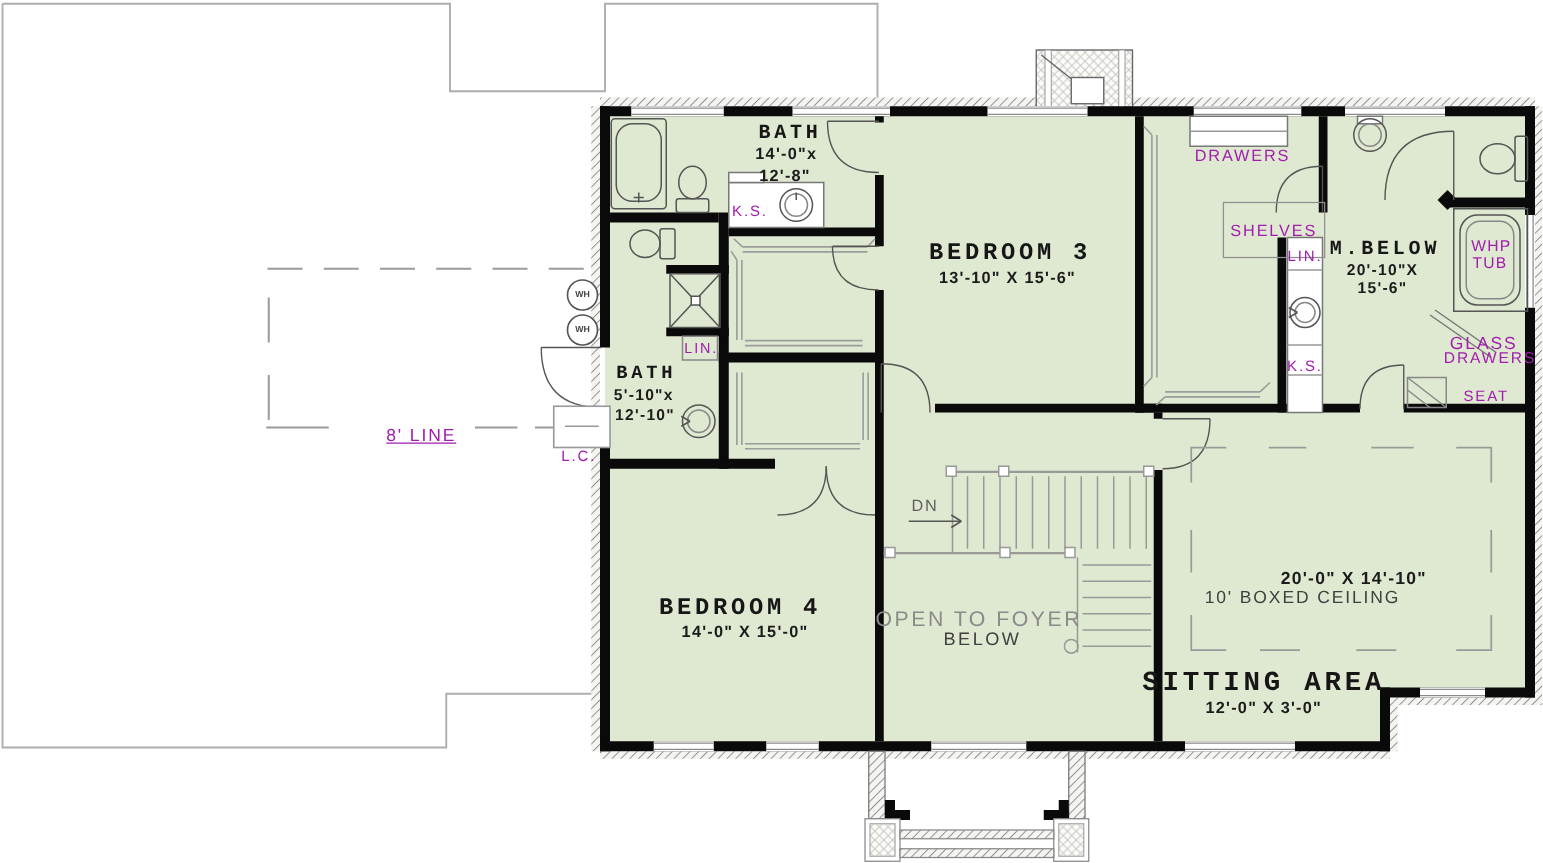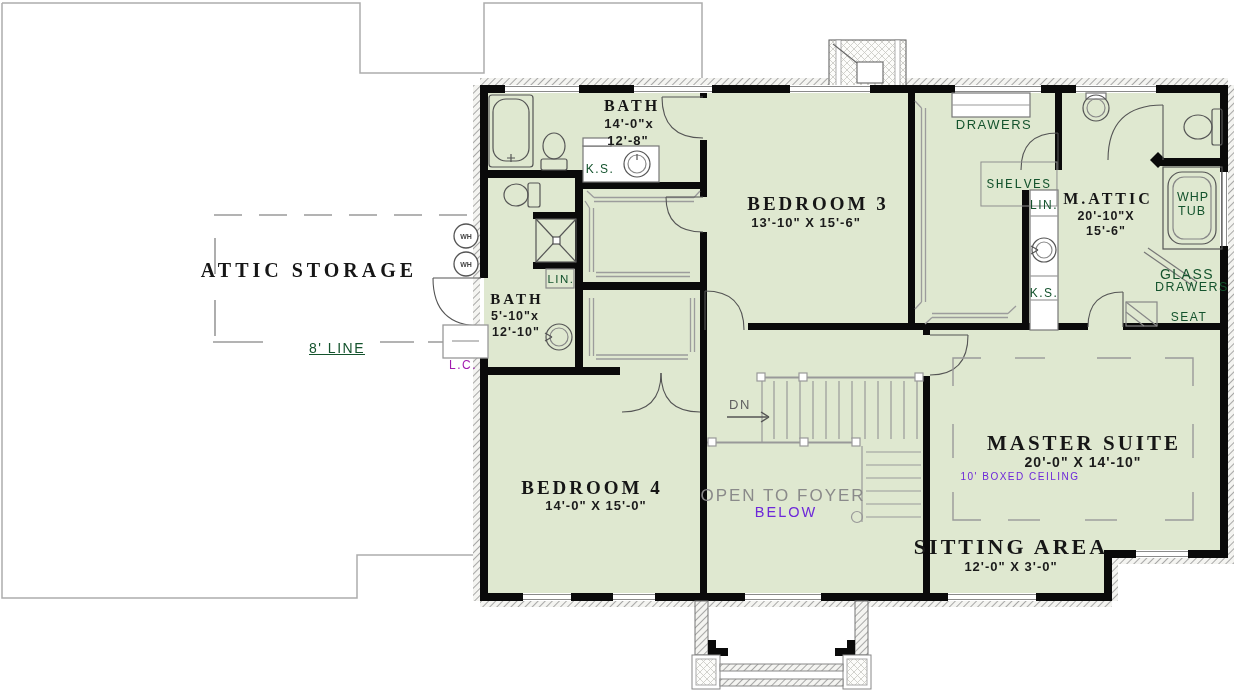--- a/index.html
+++ b/index.html
@@ -1,23 +1,23 @@
 <!DOCTYPE html>
 <html><head>
 <meta charset="utf-8">
 <style>
   html,body{margin:0;padding:0;background:#ffffff;}
   .canvas{position:relative;width:1234px;height:690px;overflow:hidden;background:#fff;
           font-family:"Liberation Sans",sans-serif;}
   .canvas svg{position:absolute;left:0;top:0;}
   .lbl{position:absolute;transform:translate(-50%,-50%);white-space:nowrap;line-height:1;}
-  .room-name{font-family:Liberation Serif, serif;font-weight:700;color:#161616;letter-spacing:3px;}
+  .room-name{font-family:Liberation Mono, monospace;font-weight:700;color:#161616;letter-spacing:3px;}
   .dim{font-family:"Liberation Sans",sans-serif;font-weight:700;color:#1b1b1b;letter-spacing:1px;font-size:13px;}
-  .annot{color:#14532d;letter-spacing:1.5px;}
-  .boxed{border:1.5px solid #8f8f8f;padding:15px 5px;font-family:Liberation Mono, monospace;}
+  .annot{color:#a21caf;letter-spacing:1.5px;}
+  .boxed{border:1.5px solid #8f8f8f;padding:15px 5px;}
   .tiny{font-size:7px;letter-spacing:0;color:#444;font-weight:700;}
 </style>
 </head>
 <body>
 
 <div class="canvas">
 
 <svg width="1234" height="690" viewBox="0 0 1234 690">
   <defs>
     <pattern id="hatch" patternUnits="userSpaceOnUse" width="5" height="5" patternTransform="rotate(45)">
@@ -354,60 +354,58 @@
     </g>
     <rect x="692" y="655" width="28" height="34" fill="#fff" stroke="#888"></rect>
     <rect x="696" y="659" width="20" height="26" fill="url(#xhatch)" stroke="#aaa"></rect>
     <rect x="843" y="655" width="28" height="34" fill="#fff" stroke="#888"></rect>
     <rect x="847" y="659" width="20" height="26" fill="url(#xhatch)" stroke="#aaa"></rect>
     <rect x="720" y="664" width="123" height="7" fill="url(#hatch)" stroke="#888"></rect>
     <rect x="720" y="679" width="123" height="7" fill="url(#hatch)" stroke="#888"></rect>
   </g>
 </svg>
 
-<div class="lbl room-name" style="left:309px;top:270px;font-size:20px;letter-spacing:4px;">ATTIC STORAGE</div>
 <div class="lbl annot" style="left:337px;top:348px;font-size:14px;text-decoration:underline;">8' LINE</div>
 <div class="lbl annot" style="left:463px;top:365px;font-size:12px;color:#a21caf;">L.C.</div>
 <div class="lbl tiny" style="left:466px;top:236px;">WH</div>
 <div class="lbl tiny" style="left:466px;top:264px;">WH</div>
 
 <div class="lbl room-name" style="left:632px;top:106px;font-size:16px;">BATH</div>
 <div class="lbl dim" style="left:629px;top:123px;">14'-0"x</div>
 <div class="lbl dim" style="left:628px;top:140px;">12'-8"</div>
 <div class="lbl annot" style="left:600px;top:169px;font-size:12px;">K.S.</div>
 
-<div class="lbl room-name" style="left:808px;top:203px;font-size:19px;margin-left:10px;">BEDROOM 3</div>
+<div class="lbl room-name" style="left:808px;top:203px;font-size:19px;">BEDROOM 3</div>
 <div class="lbl dim" style="left:806px;top:222px;">13'-10" X 15'-6"</div>
 
 <div class="lbl annot" style="left:994px;top:124px;font-size:13px;">DRAWERS</div>
 <div class="lbl annot boxed" style="left:1019px;top:184px;font-size:13px;">SHELVES</div>
 <div class="lbl annot" style="left:1044px;top:205px;font-size:12px;">LIN.</div>
 <div class="lbl annot" style="left:1044px;top:293px;font-size:12px;">K.S.</div>
 
-<div class="lbl room-name" style="left:1108px;top:199px;font-size:16px;">M.ATTIC</div>
+<div class="lbl room-name" style="left:1108px;top:199px;font-size:16px;">M.BELOW</div>
 <div class="lbl dim" style="left:1106px;top:216px;font-size:12.5px;">20'-10"X</div>
 <div class="lbl dim" style="left:1106px;top:231px;font-size:12.5px;">15'-6"</div>
 <div class="lbl annot" style="left:1193px;top:197px;font-size:12.5px;letter-spacing:1px;">WHP</div>
 <div class="lbl annot" style="left:1192px;top:211px;font-size:12.5px;letter-spacing:1px;">TUB</div>
 <div class="lbl annot" style="left:1187px;top:274px;font-size:14px;">GLASS</div>
 <div class="lbl annot" style="left:1192px;top:287px;font-size:12.5px;">DRAWERS</div>
 <div class="lbl annot" style="left:1172px;top:317px;font-size:12px;margin-left:17px;">SEAT</div>
 
 <div class="lbl room-name" style="left:517px;top:299px;font-size:15px;">BATH</div>
 <div class="lbl dim" style="left:515px;top:316px;font-size:12.5px;">5'-10"x</div>
 <div class="lbl dim" style="left:516px;top:332px;font-size:12.5px;">12'-10"</div>
 <div class="lbl annot" style="left:561px;top:280px;font-size:11.5px;">LIN.</div>
 
 <div class="lbl room-name" style="left:592px;top:487px;font-size:19px;">BEDROOM 4</div>
 <div class="lbl dim" style="left:596px;top:505px;">14'-0" X 15'-0"</div>
 
 <div class="lbl annot" style="left:740px;top:404px;font-size:13px;color:#606060;text-align:right;">DN</div>
 <div class="lbl annot" style="left:783px;top:495px;font-size:17px;letter-spacing:2px;color:#8a8a8a;">OPEN TO FOYER</div>
-<div class="lbl annot" style="left:786px;top:512px;font-size:14.5px;letter-spacing:2px;color:#6d28d9;">BELOW</div>
-
-<div class="lbl room-name" style="left:1084px;top:443px;font-size:21px;">MASTER SUITE</div>
+<div class="lbl annot" style="left:786px;top:512px;font-size:14.5px;letter-spacing:2px;color:#404040;">BELOW</div>
+
 <div class="lbl dim" style="left:1083px;top:462px;font-size:14px;">20'-0" X 14'-10"</div>
-<div class="lbl annot" style="left:1020px;top:477px;font-size:10px;color:#6d28d9;">10' BOXED CEILING</div>
+<div class="lbl annot" style="left:1042px;top:477px;font-size:14px;color:#404040;">10' BOXED CEILING</div>
 
 <div class="lbl room-name" style="left:1011px;top:547px;font-size:22px;">SITTING AREA</div>
 <div class="lbl dim" style="left:1011px;top:566px;">12'-0" X 3'-0"</div>
 
 </div>
 
 </body></html>

